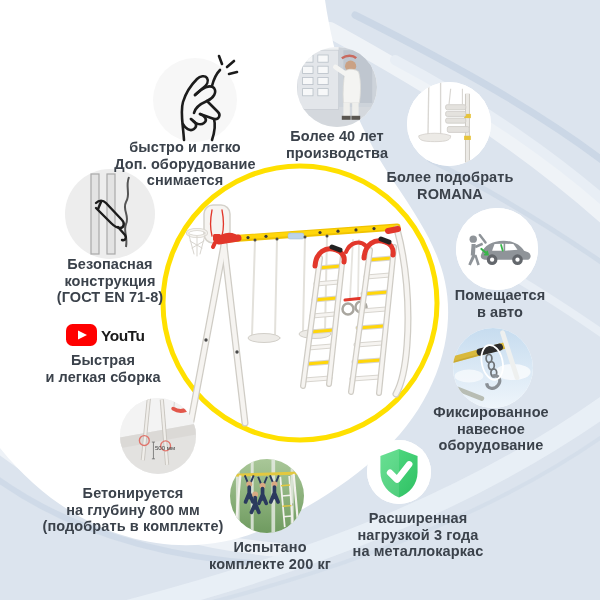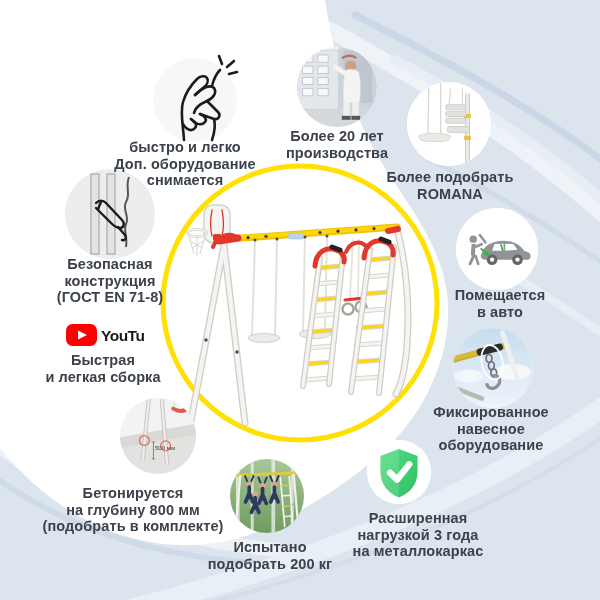--- a/index.html
+++ b/index.html
@@ -405,21 +405,21 @@
     </svg>
   </div>
 
   <div class="txt" style="left:185px;top:139px">
     <div>быстро и легко</div>
     <div>Доп. оборудование</div>
     <div>снимается</div>
   </div>
 
   <div class="txt" style="left:337px;top:128px">
-    <div>Более 20 лет</div>
+    <div>Более 40 лет</div>
     <div>производства</div>
   </div>
 
   <div class="txt" style="left:450px;top:169px">
     <div>Более подобрать</div>
     <div>ROMANA</div>
   </div>
 
   <div class="txt" style="left:110px;top:256px">
     <div>Безопасная</div>
@@ -444,21 +444,21 @@
   </div>
 
   <div class="txt" style="left:133px;top:485px">
     <div>Бетонируется</div>
     <div>на глубину 800 мм</div>
     <div>(подобрать в комплекте)</div>
   </div>
 
   <div class="txt" style="left:270px;top:539px">
     <div>Испытано</div>
-    <div><span>подобрать</span> <b>200 кг</b></div>
+    <div><span>комплекте</span> <b>200 кг</b></div>
   </div>
 
   <div class="txt" style="left:418px;top:510px">
     <div>Расширенная</div>
     <div><span>нагрузкой</span> <b>3 года</b></div>
     <div>на металлокаркас</div>
   </div>
 
 </div>
 

